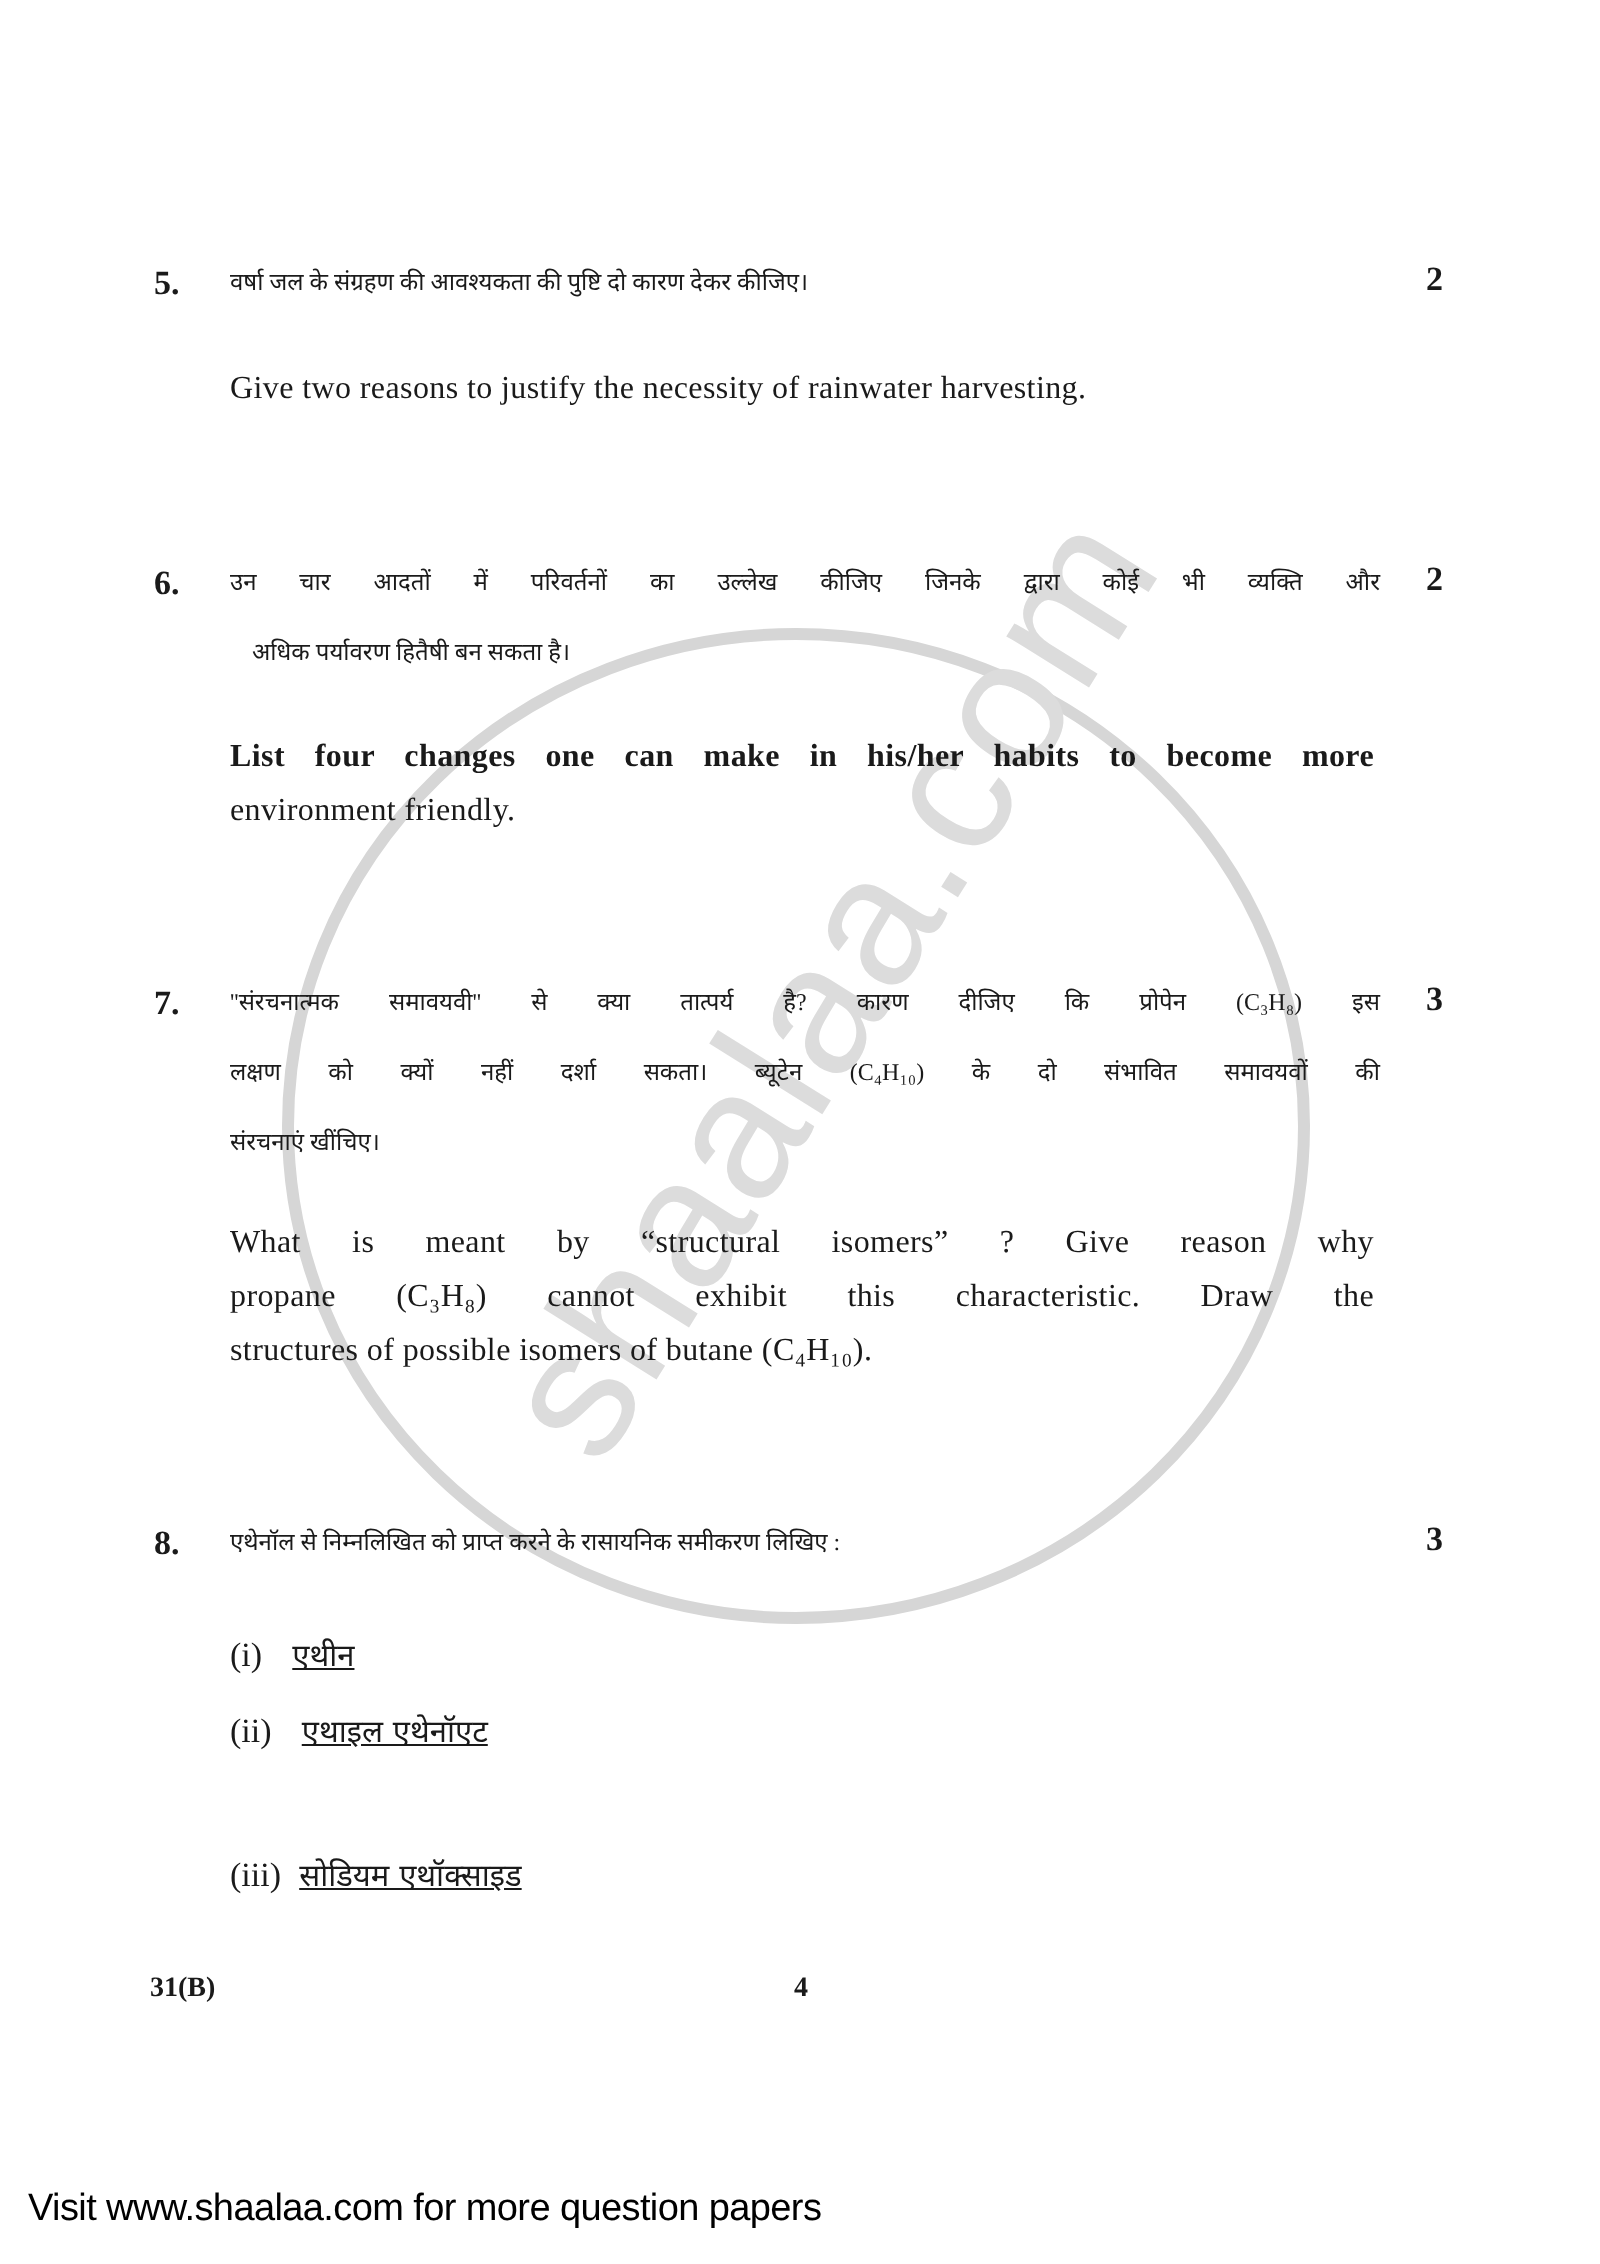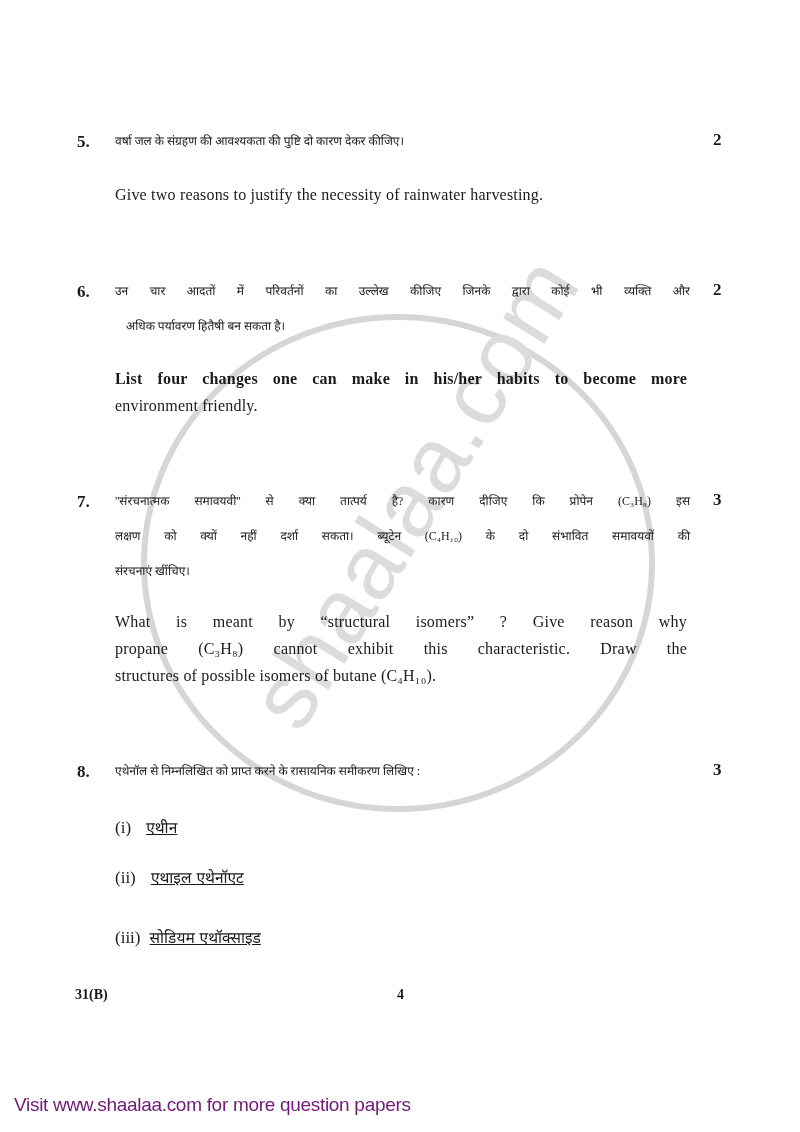--- a/index.html
+++ b/index.html
@@ -102,21 +102,21 @@
       font-weight: bold;
       font-size: 14px;
       z-index: 2;
     }
     .banner {
       position: absolute;
       left: 14px;
       top: 1094px;
       font-family: "Liberation Sans", sans-serif;
       font-size: 19px;
-      color: #701a75;
+      color: #000000;
       letter-spacing: -0.3px;
       z-index: 2;
     }
   </style>
 </head>
 <body>
 
 <div class="page">
 
   <svg class="watermark" viewBox="0 0 800 1132">
@@ -153,21 +153,21 @@
 
   <div class="question" style="top:760px;">
     <span class="q-num" style="top:2px;">8.</span>
     <div class="hi" style="top:-6px;">एथेनॉल से निम्नलिखित को प्राप्त करने के रासायनिक समीकरण लिखिए :</div>
     <span class="q-marks" style="top:0px;">3</span>
 
     <div class="sub-item" style="top:56px;">
       <span class="sub-label">(i)</span>
       <span class="sub-text">एथीन</span>
     </div>
-    <div class="sub-item" style="top:106px;text-align:center;">
+    <div class="sub-item" style="top:94px;text-align:center;">
       <span class="sub-label">(ii)</span>
       <span class="sub-text">एथाइल एथेनॉएट</span>
     </div>
     <div class="sub-item" style="top:166px;">
       <span class="sub-label" style="margin-right:4px;text-align:right;">(iii)</span>
       <span class="sub-text">सोडियम एथॉक्साइड</span>
     </div>
   </div>
 
   <span class="footer-code">31(B)</span>

